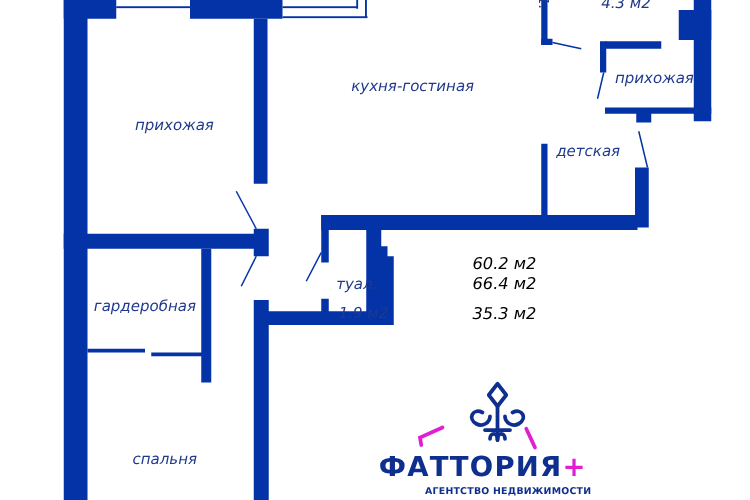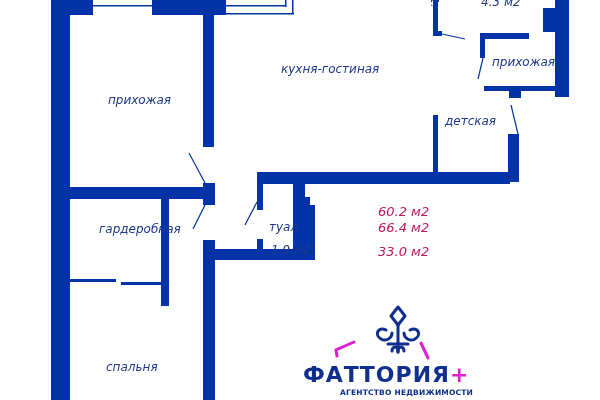--- a/index.html
+++ b/index.html
@@ -1,19 +1,19 @@
 <!DOCTYPE html>
 <html><head>
   <meta charset="utf-8">
   <style>
     html, body { margin:0; padding:0; }
     body { width:600px; height:400px; background:#ffffff; position:relative; overflow:hidden; font-family:"DejaVu Sans", sans-serif; }
     .plan { position:absolute; left:0; top:0; width:600px; height:400px; }
     .lbl { position:absolute; font-style:italic; color:#1f3a8c; font-size:12px; white-space:nowrap; font-family:"DejaVu Sans", sans-serif; }
-    .area { position:absolute; font-style:italic; color:#be185d; font-size:13px; line-height:18px; font-family:"DejaVu Sans", sans-serif; }
+    .area { position:absolute; font-style:italic; color:#000000; font-size:13px; line-height:18px; font-family:"DejaVu Sans", sans-serif; }
     .logo-name { position:absolute; left:303px; top:362px; font-family:"DejaVu Sans", sans-serif; font-weight:bold; font-size:22px; letter-spacing:1px; color:#0f2f8f; }
     .logo-plus { color:#e01fd2; }
     .logo-sub { position:absolute; left:340px; top:388px; font-family:"DejaVu Sans", sans-serif; font-weight:bold; font-size:7.5px; color:#0f2f8f; letter-spacing:0.2px; }
   </style>
 </head>
 <body>
 
 <svg class="plan" viewBox="0 0 600 400" xmlns="http://www.w3.org/2000/svg">
   <g fill="#0333a6">
 
@@ -80,25 +80,25 @@
   <g stroke="#e01fd2" stroke-width="3" stroke-linecap="round" fill="none">
     <polyline points="337,356 336,350 354,342"></polyline>
     <line x1="421" y1="343" x2="428" y2="358"></line>
   </g>
 </svg>
 
 <span class="lbl" style="left:108px;top:93px;">прихожая</span>
 <span class="lbl" style="left:281px;top:62px;font-style:italic;">кухня-гостиная</span>
 <span class="lbl" style="left:492px;top:55px;">прихожая</span>
 <span class="lbl" style="left:445px;top:114px;">детская</span>
-<span class="lbl" style="left:75px;top:222px;margin-left:24px;">гардеробная</span>
+<span class="lbl" style="left:75px;top:238px;">гардеробная</span>
 <span class="lbl" style="left:106px;top:360px;">спальня</span>
 <span class="lbl" style="left:269px;top:186px;margin-top:34px;">туал.</span>
 <span class="lbl" style="left:271px;top:203px;margin-top:40px;">1.9 м2</span>
 <span class="lbl" style="left:441px;top:-3px;transform:rotate(90deg);transform-origin:left top;font-size:11px;">1.</span>
 <span class="lbl" style="left:481px;top:-5px;">4.3 м2</span>
 
 <div class="area" style="left:378px;top:203px;">60.2 м2</div>
 <div class="area" style="left:378px;top:219px;">66.4 м2</div>
-<div class="area" style="left:378px;top:243px;">33.0 м2</div>
+<div class="area" style="left:378px;top:243px;">35.3 м2</div>
 
 <div class="logo-name"><span>ФАТТОРИЯ</span><span class="logo-plus">+</span></div>
 <div class="logo-sub">АГЕНТСТВО НЕДВИЖИМОСТИ</div>
 
 </body></html>

